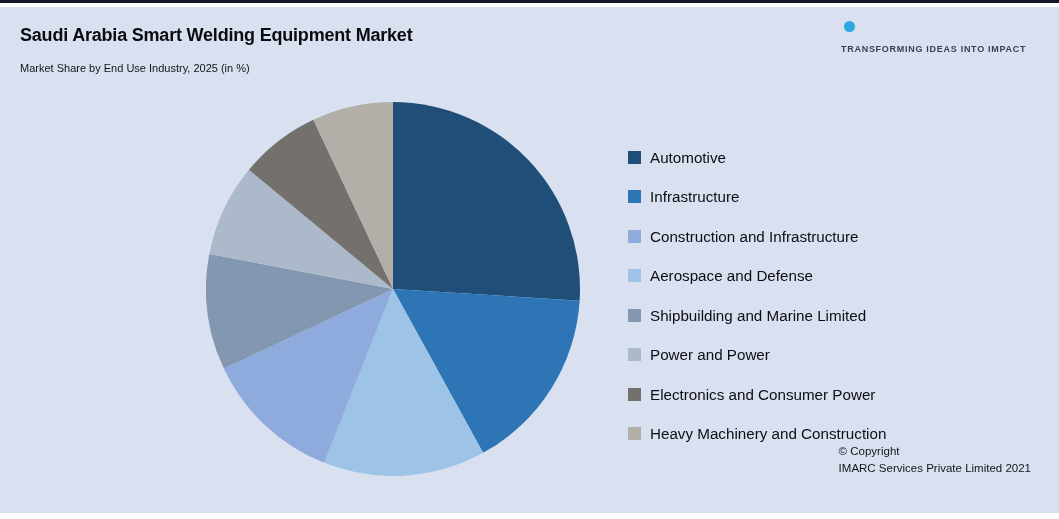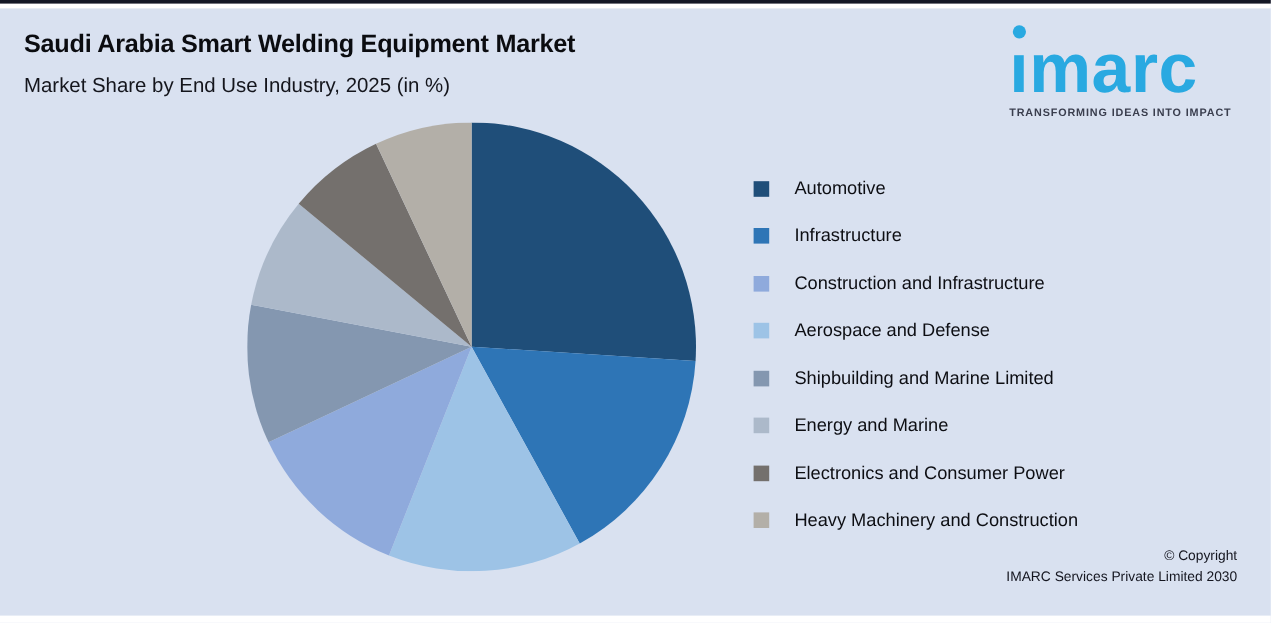--- a/index.html
+++ b/index.html
@@ -13,26 +13,26 @@
   .top-line {
     position:absolute; left:0; top:0; width:100%; height:3px;
     background:#141726;
   }
   .canvas {
     position:absolute; left:0; top:7px; width:1059px; height:506px;
     background:#D9E1F0;
   }
   .title {
     position:absolute; left:20px; top:18px;
-    font-size:21px; font-weight:700; letter-spacing:-0.2px;
+    font-size:18px; font-weight:700; letter-spacing:-0.2px;
     color:#0b0c10; white-space:nowrap;
   }
   .subtitle {
     position:absolute; left:20px; top:55px;
-    font-size:17px; font-weight:400; color:#14151c; white-space:nowrap;
+    font-size:11px; font-weight:400; color:#14151c; white-space:nowrap;
   }
   .logo {
     position:absolute; top:14px; right:18px; width:200px;
   }
   .logo .mark { position:relative; padding-top:14px; }
   .logo .dot {
     position:absolute; left:3px; top:0; width:11px; height:11px;
     border-radius:50%; background:#29A9E1;
   }
   .logo .word {
@@ -46,41 +46,40 @@
   .pie-wrap { position:absolute; left:206px; top:95px; width:374px; height:374px; }
   .pie-wrap svg { display:block; width:100%; height:100%; }
   .legend {
     position:absolute; left:628px; top:142px;
   }
   .legend-item {
     display:flex; align-items:center; height:16px; margin-bottom:23.5px;
   }
   .legend-swatch { width:13px; height:13px; flex:0 0 13px; }
   .legend-label {
-    margin-left:21px; font-size:15.2px; color:#0d0e13; white-space:nowrap;
+    margin-left:9px; font-size:15.2px; color:#0d0e13; white-space:nowrap;
   }
   .footer {
-    position:absolute; right:28px; bottom:23px;
-    text-align:right; font-size:11.5px; line-height:1.5; color:#14151f;
+    position:absolute; right:28px; bottom:36px;
+    text-align:left; font-size:11.5px; line-height:1.5; color:#14151f;
   }
 </style>
 </head>
 <body>
 
 <div class="top-line"></div>
 
 <div class="canvas">
 
   <div class="title">Saudi Arabia Smart Welding Equipment Market</div>
   <div class="subtitle">Market Share by End Use Industry, 2025 (in %)</div>
 
   <div class="logo">
     <div class="mark">
       <span class="dot"></span>
-      <div class="word">ımarc</div>
     </div>
     <div class="tagline">TRANSFORMING IDEAS INTO IMPACT</div>
   </div>
 
   <div class="pie-wrap">
     <svg id="pie-svg" viewBox="0 0 374 374">
         <path d="M187,187 L187.00,0.00 A187,187 0 0 1 373.63,198.74 Z" fill="#1F4E79"></path>
         <path d="M187,187 L373.63,198.74 A187,187 0 0 1 277.09,350.87 Z" fill="#2E75B6"></path>
         <path d="M187,187 L277.09,350.87 A187,187 0 0 1 118.16,360.87 Z" fill="#9DC3E6"></path>
         <path d="M187,187 L118.16,360.87 A187,187 0 0 1 17.80,266.62 Z" fill="#8FAADC"></path>
@@ -107,30 +106,30 @@
       <div class="legend-item">
         <span class="legend-swatch" style="background: rgb(157, 195, 230);"></span>
         <span class="legend-label">Aerospace and Defense</span>
       </div>
       <div class="legend-item">
         <span class="legend-swatch" style="background: rgb(132, 151, 176);"></span>
         <span class="legend-label">Shipbuilding and Marine Limited</span>
       </div>
       <div class="legend-item">
         <span class="legend-swatch" style="background: rgb(172, 185, 202);"></span>
-        <span class="legend-label">Energy and Marine</span>
+        <span class="legend-label">Power and Power</span>
       </div>
       <div class="legend-item">
         <span class="legend-swatch" style="background: rgb(116, 112, 109);"></span>
         <span class="legend-label">Electronics and Consumer Power</span>
       </div>
       <div class="legend-item">
         <span class="legend-swatch" style="background: rgb(179, 175, 168);"></span>
         <span class="legend-label">Heavy Machinery and Construction</span>
       </div>
     </div>
 
   <div class="footer">
     <div>© Copyright</div>
-    <div>IMARC Services Private Limited 2030</div>
+    <div>IMARC Services Private Limited 2021</div>
   </div>
 
 </div>
 
 </body></html>

